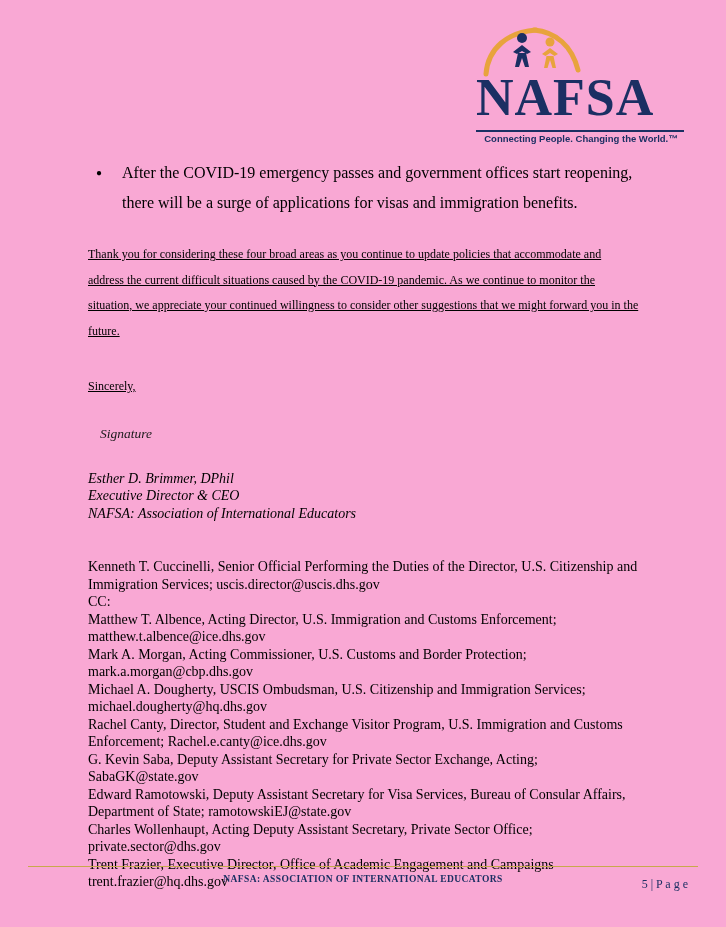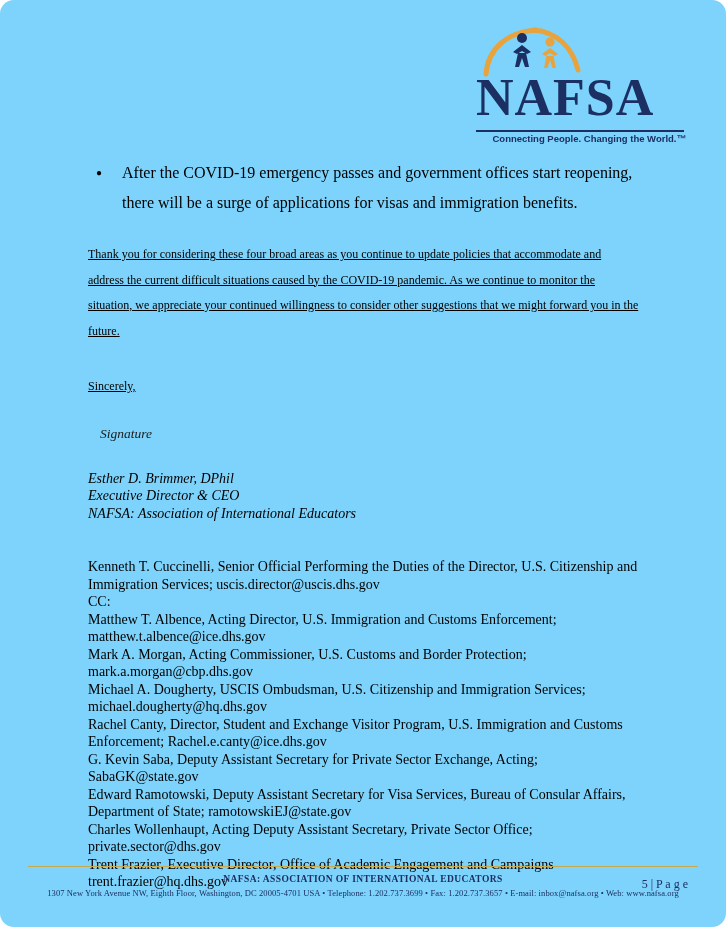--- a/index.html
+++ b/index.html
@@ -13,22 +13,21 @@
     font-family: "Liberation Serif", serif;
     color: #000000;
     position: relative;
     overflow: hidden;
   }
   .page {
     position: relative;
     width: 726px;
     height: 927px;
     box-sizing: border-box;
-    background: #7dd3fc;
-    border-radius: 14px;
+    background: #f9a8d4;
   }
 
   
   .logo-block {
     position: absolute;
     top: 26px;
     right: 38px;
     width: 218px;
     height: 116px;
   }
@@ -49,21 +48,21 @@
     top: 104px;
     width: 208px;
     height: 2px;
     background: #1b2f63;
   }
   .logo-tag {
     position: absolute;
     left: 6px;
     top: 107px;
     width: 210px;
-    text-align: right;
+    text-align: center;
     font-family: "Liberation Sans", sans-serif;
     font-size: 9.5px;
     font-weight: bold;
     color: #1b2f63;
   }
   .logo-mark {
     position: absolute;
     left: 8px;
     top: 0px;
     width: 120px;
@@ -219,17 +218,16 @@
       <div class="cc-entry">Edward Ramotowski, Deputy Assistant Secretary for Visa Services, Bureau of Consular Affairs, Department of State; ramotowskiEJ@state.gov</div>
       <div class="cc-entry">Charles Wollenhaupt, Acting Deputy Assistant Secretary, Private Sector Office; private.sector@dhs.gov</div>
       <div class="cc-entry">Trent Frazier, Executive Director, Office of Academic Engagement and Campaigns trent.frazier@hq.dhs.gov</div>
     </div>
 
   </div>
 
   <div class="footer-rule"></div>
   <div class="footer">
     <div class="footer-title">NAFSA: ASSOCIATION OF INTERNATIONAL EDUCATORS</div>
-    <div class="footer-address">1307 New York Avenue NW, Eighth Floor, Washington, DC 20005-4701 USA  •  Telephone: 1.202.737.3699  •  Fax: 1.202.737.3657  •  E-mail: inbox@nafsa.org  •  Web: www.nafsa.org</div>
   </div>
   <div class="page-number">5 | P a g e</div>
 
 </div>
 
 </body></html>

